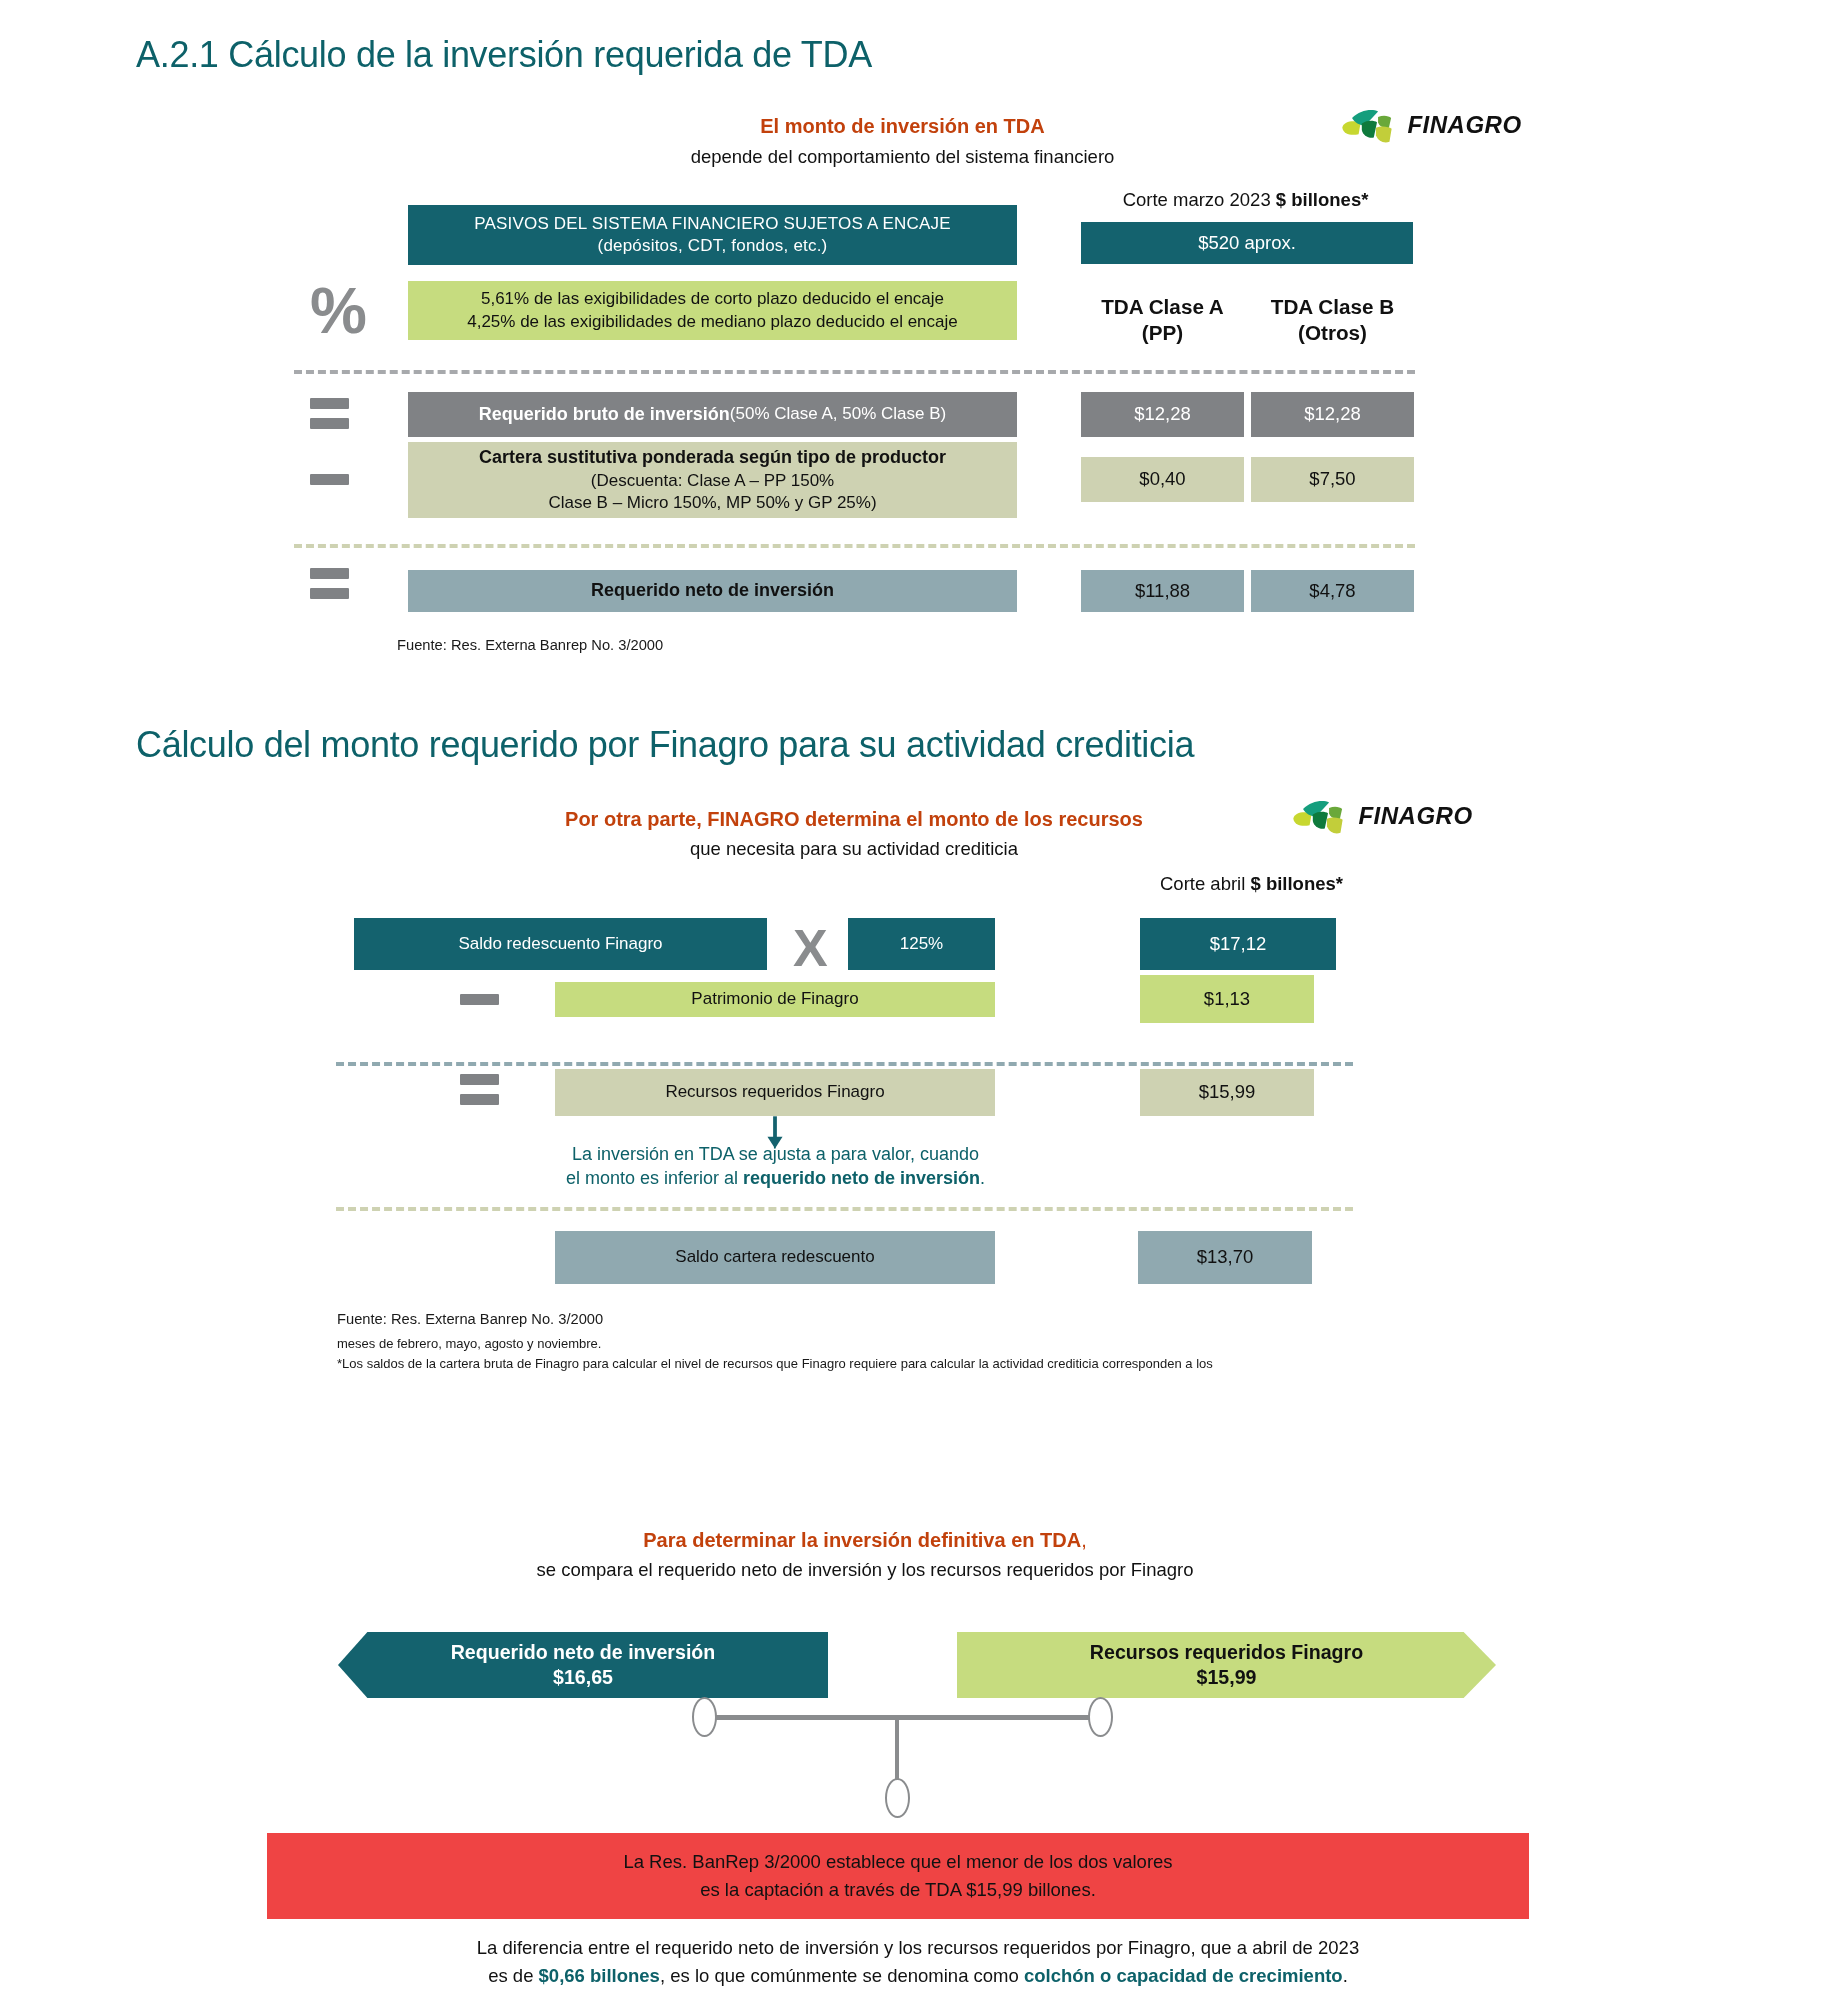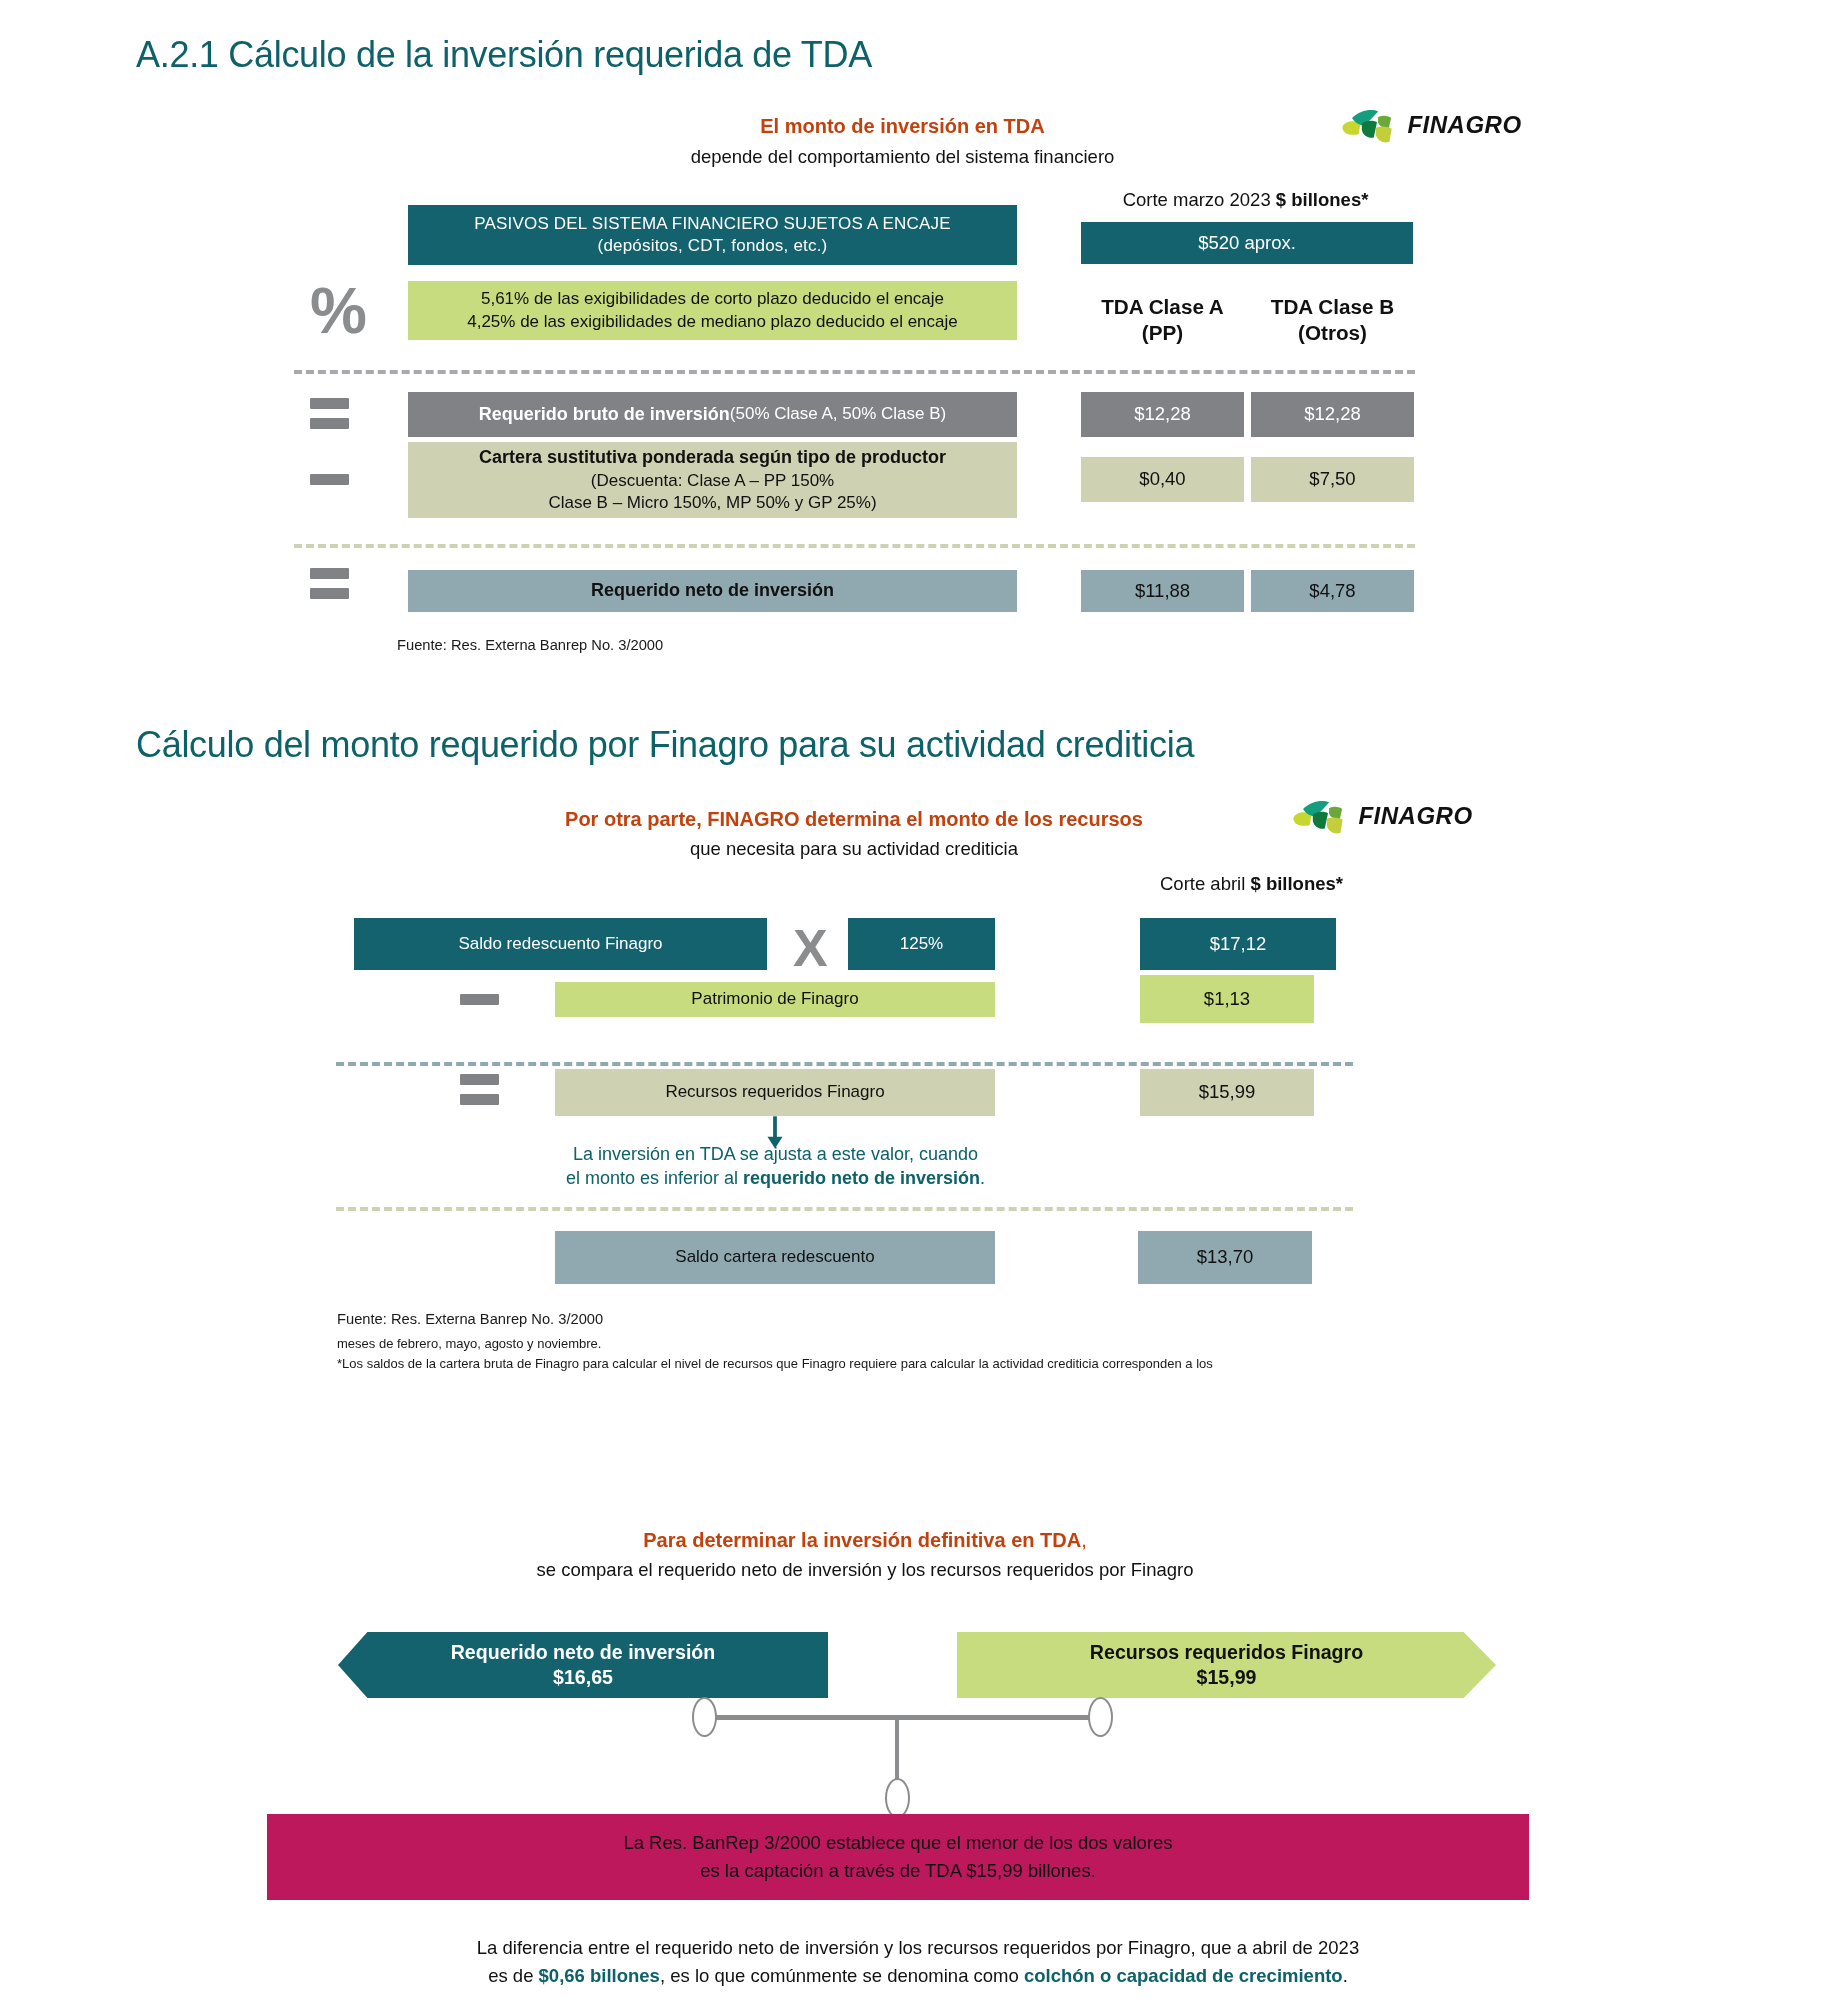--- a/index.html
+++ b/index.html
@@ -108,23 +108,23 @@
   .chev .lbl { font-size: 19.6px; font-weight: bold; }
   .chev .amt { font-size: 19.6px; font-weight: bold; }
 
   
   .conn-line { position:absolute; background:#8a8c8e; }
   .conn-ring {
     position:absolute; border:2.7px solid #8a8c8e; border-radius:50%;
     background:#fff;
   }
 
-  .final-box { position:absolute; background:#be185d; display:flex;
+  .final-box { position:absolute; background:#ef4444; display:flex;
     align-items:center; justify-content:center; text-align:center;
-    font-size:18.5px; line-height:1.5; color:#111; }
+    font-size:18.5px; line-height:1.5; color:#111;margin-top:19px; }
 
   .closing { position:absolute; text-align:center; font-size:18.5px; line-height:1.5; color:#111; width:100%; }
   .closing b { color:#0d6169; font-weight:bold; }
 </style>
 </head>
 <body>
 
 <div class="page">
 
   <div class="sec-title" style="left:136px; top:34px;">A.2.1 Cálculo de la inversión requerida de TDA</div>
@@ -278,21 +278,21 @@
   <div class="bar bar-sage" style="left:1140px; top:1069px; width:174px; height:47px;">
     <span class="val">$15,99</span>
   </div>
 
   <svg style="position:absolute; left:761px; top:1116px;" width="28" height="34" viewBox="0 0 52 62">
     <line x1="26" y1="0" x2="26" y2="42" stroke="#14626e" stroke-width="7"></line>
     <polygon points="26,60 12,38 40,38" fill="#14626e"></polygon>
   </svg>
 
   <div class="callout" style="left:490px; top:1142px; width:571px;">
-    <div>La inversión en TDA se ajusta a este valor, cuando</div>
+    <div>La inversión en TDA se ajusta a para valor, cuando</div>
     <div><span>el monto es inferior al </span><b>requerido neto de inversión</b><span>.</span></div>
   </div>
 
   <div class="divider div-sage" style="left:336px; top:1207px; width:1017px;"></div>
 
   <div class="bar bar-steel" style="left:555px; top:1231px; width:440px; height:53px;">
     <span class="t1">Saldo cartera redescuento</span>
   </div>
   <div class="bar bar-steel" style="left:1138px; top:1231px; width:174px; height:53px;">
     <span class="val">$13,70</span>

